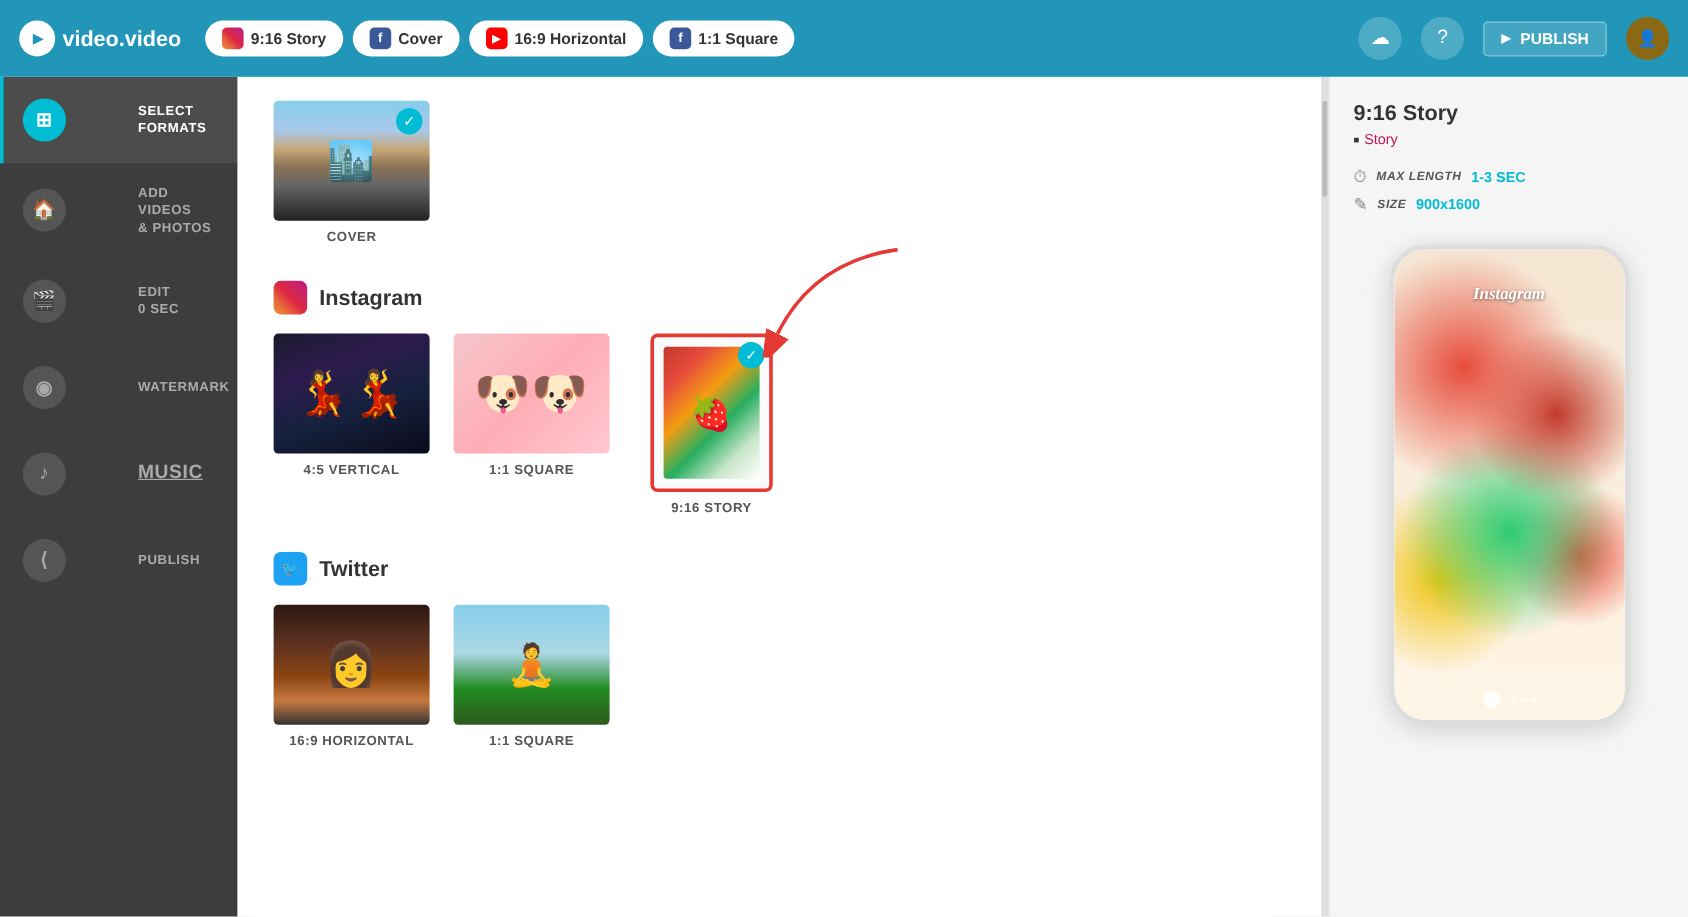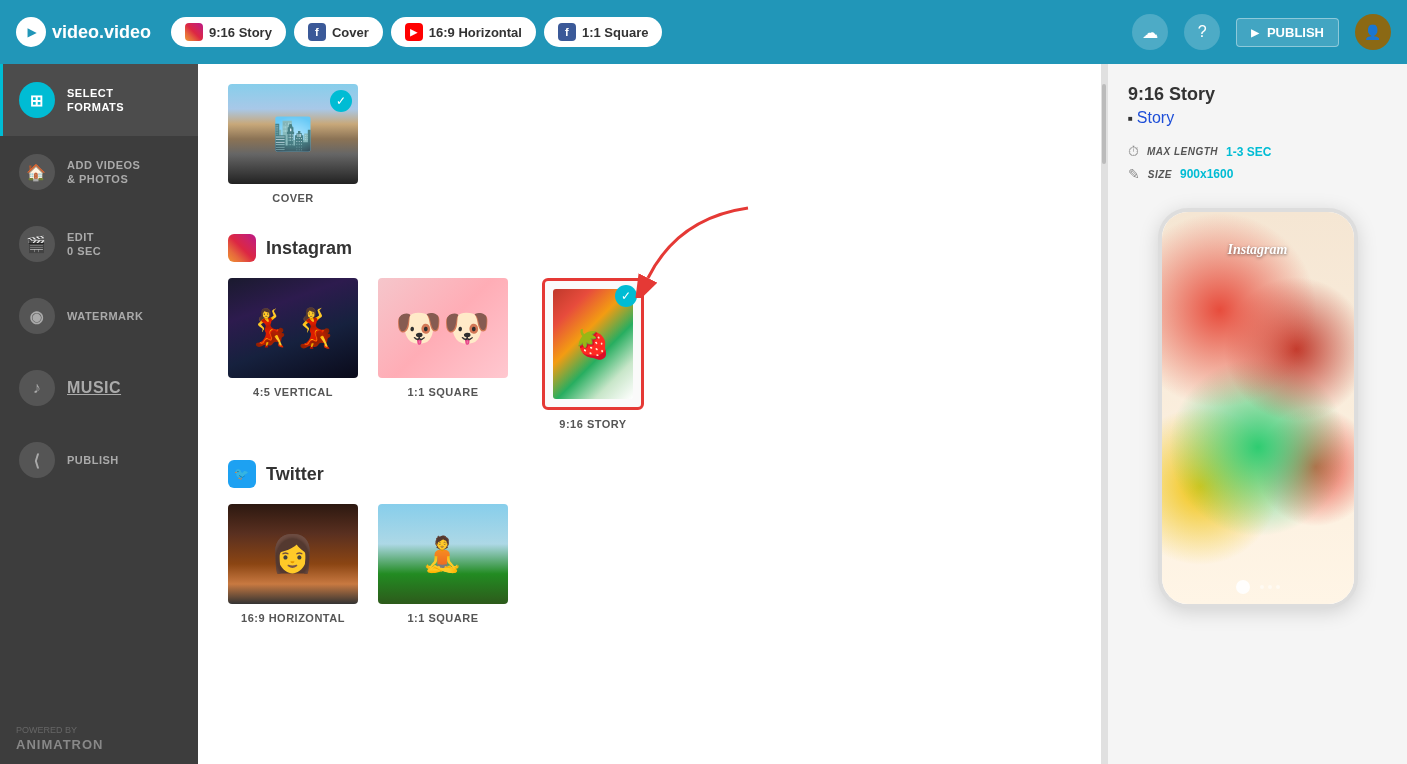--- a/index.html
+++ b/index.html
@@ -140,21 +140,21 @@
       flex-shrink: 0;
     }
     .sidebar-item.active .icon-circle {
       background: #00bcd4;
       color: #fff;
     }
     .sidebar-item .icon-circle.inactive {
       background: #555;
       color: #aaa;
     }
-    .sidebar-item .label-text { line-height: 1.3; }
+    .sidebar-item .label-text { line-height: 1.3; margin-left: 48px; }
     .sidebar-bottom {
       margin-top: auto;
       padding: 12px 16px;
       color: #666;
       font-size: 9px;
       text-transform: uppercase;
     }
 
     
     .content-area {
@@ -272,22 +272,22 @@
       align-items: center;
     }
     .panel-title {
       font-size: 18px;
       font-weight: 700;
       color: #333;
       align-self: flex-start;
       margin-bottom: 4px;
     }
     .panel-subtitle {
-      font-size: 16px;
-      color: #1d4ed8;
+      font-size: 12px;
+      color: #be185d;
       align-self: flex-start;
       margin-bottom: 16px;
       display: flex;
       align-items: center;
       gap: 4px;
     }
     .panel-subtitle::before {
       content: '■';
       color: #333;
       font-size: 8px;
@@ -456,24 +456,20 @@
     <div class="sidebar-item">
       <div class="icon-circle inactive">♪</div>
       <div class="label-text" style="font-size:16px;font-weight:700;text-decoration:underline;">MUSIC</div>
     </div>
 
     <div class="sidebar-item">
       <div class="icon-circle inactive">⟨</div>
       <div class="label-text" style="font-size:11px;font-weight:700;">PUBLISH</div>
     </div>
 
-    <div class="sidebar-bottom">
-      <div style="font-size:9px;color:#666;margin-bottom:2px;">POWERED BY</div>
-      <div style="font-size:13px;font-weight:bold;color:#888;letter-spacing:1px;">ANIMATRON</div>
-    </div>
   </div>
 
   <div class="content-area">
 
     <div>
       <div class="format-grid" style="margin-top:0;">
 
 
         <div class="format-card">
           <div class="format-thumb thumb-city" style="background: linear-gradient(180deg, #87CEEB 0%, #a8c8e8 25%, #c8a87a 40%, #8B7355 55%, #666 70%, #444 85%, #222 100%);">

